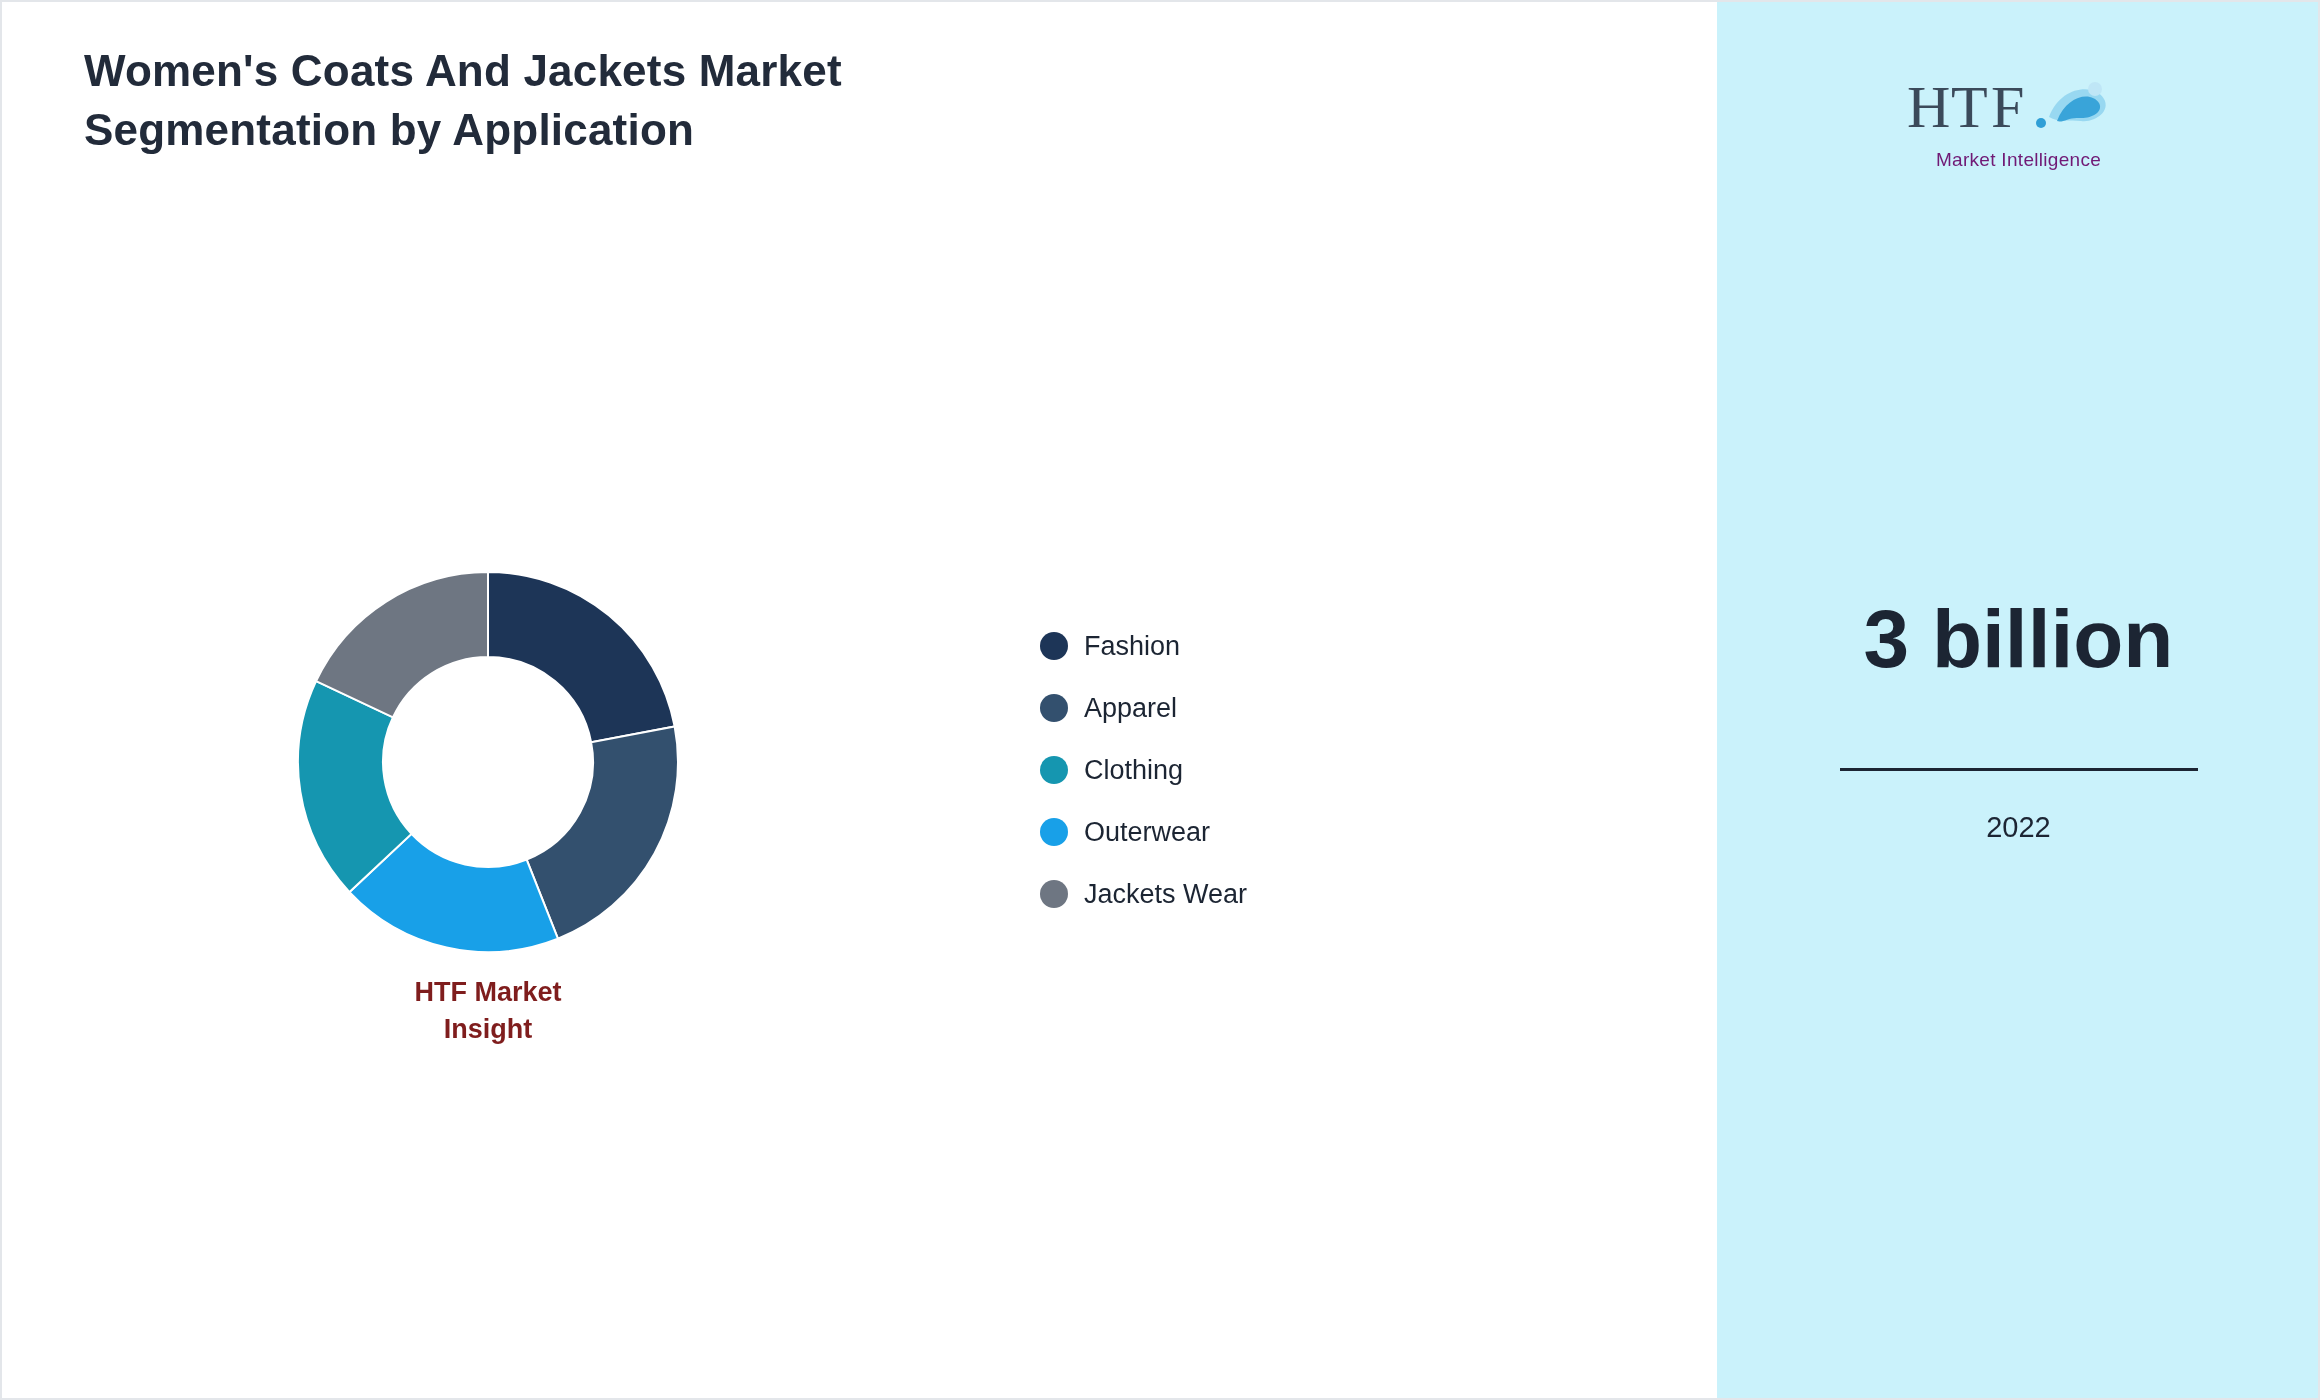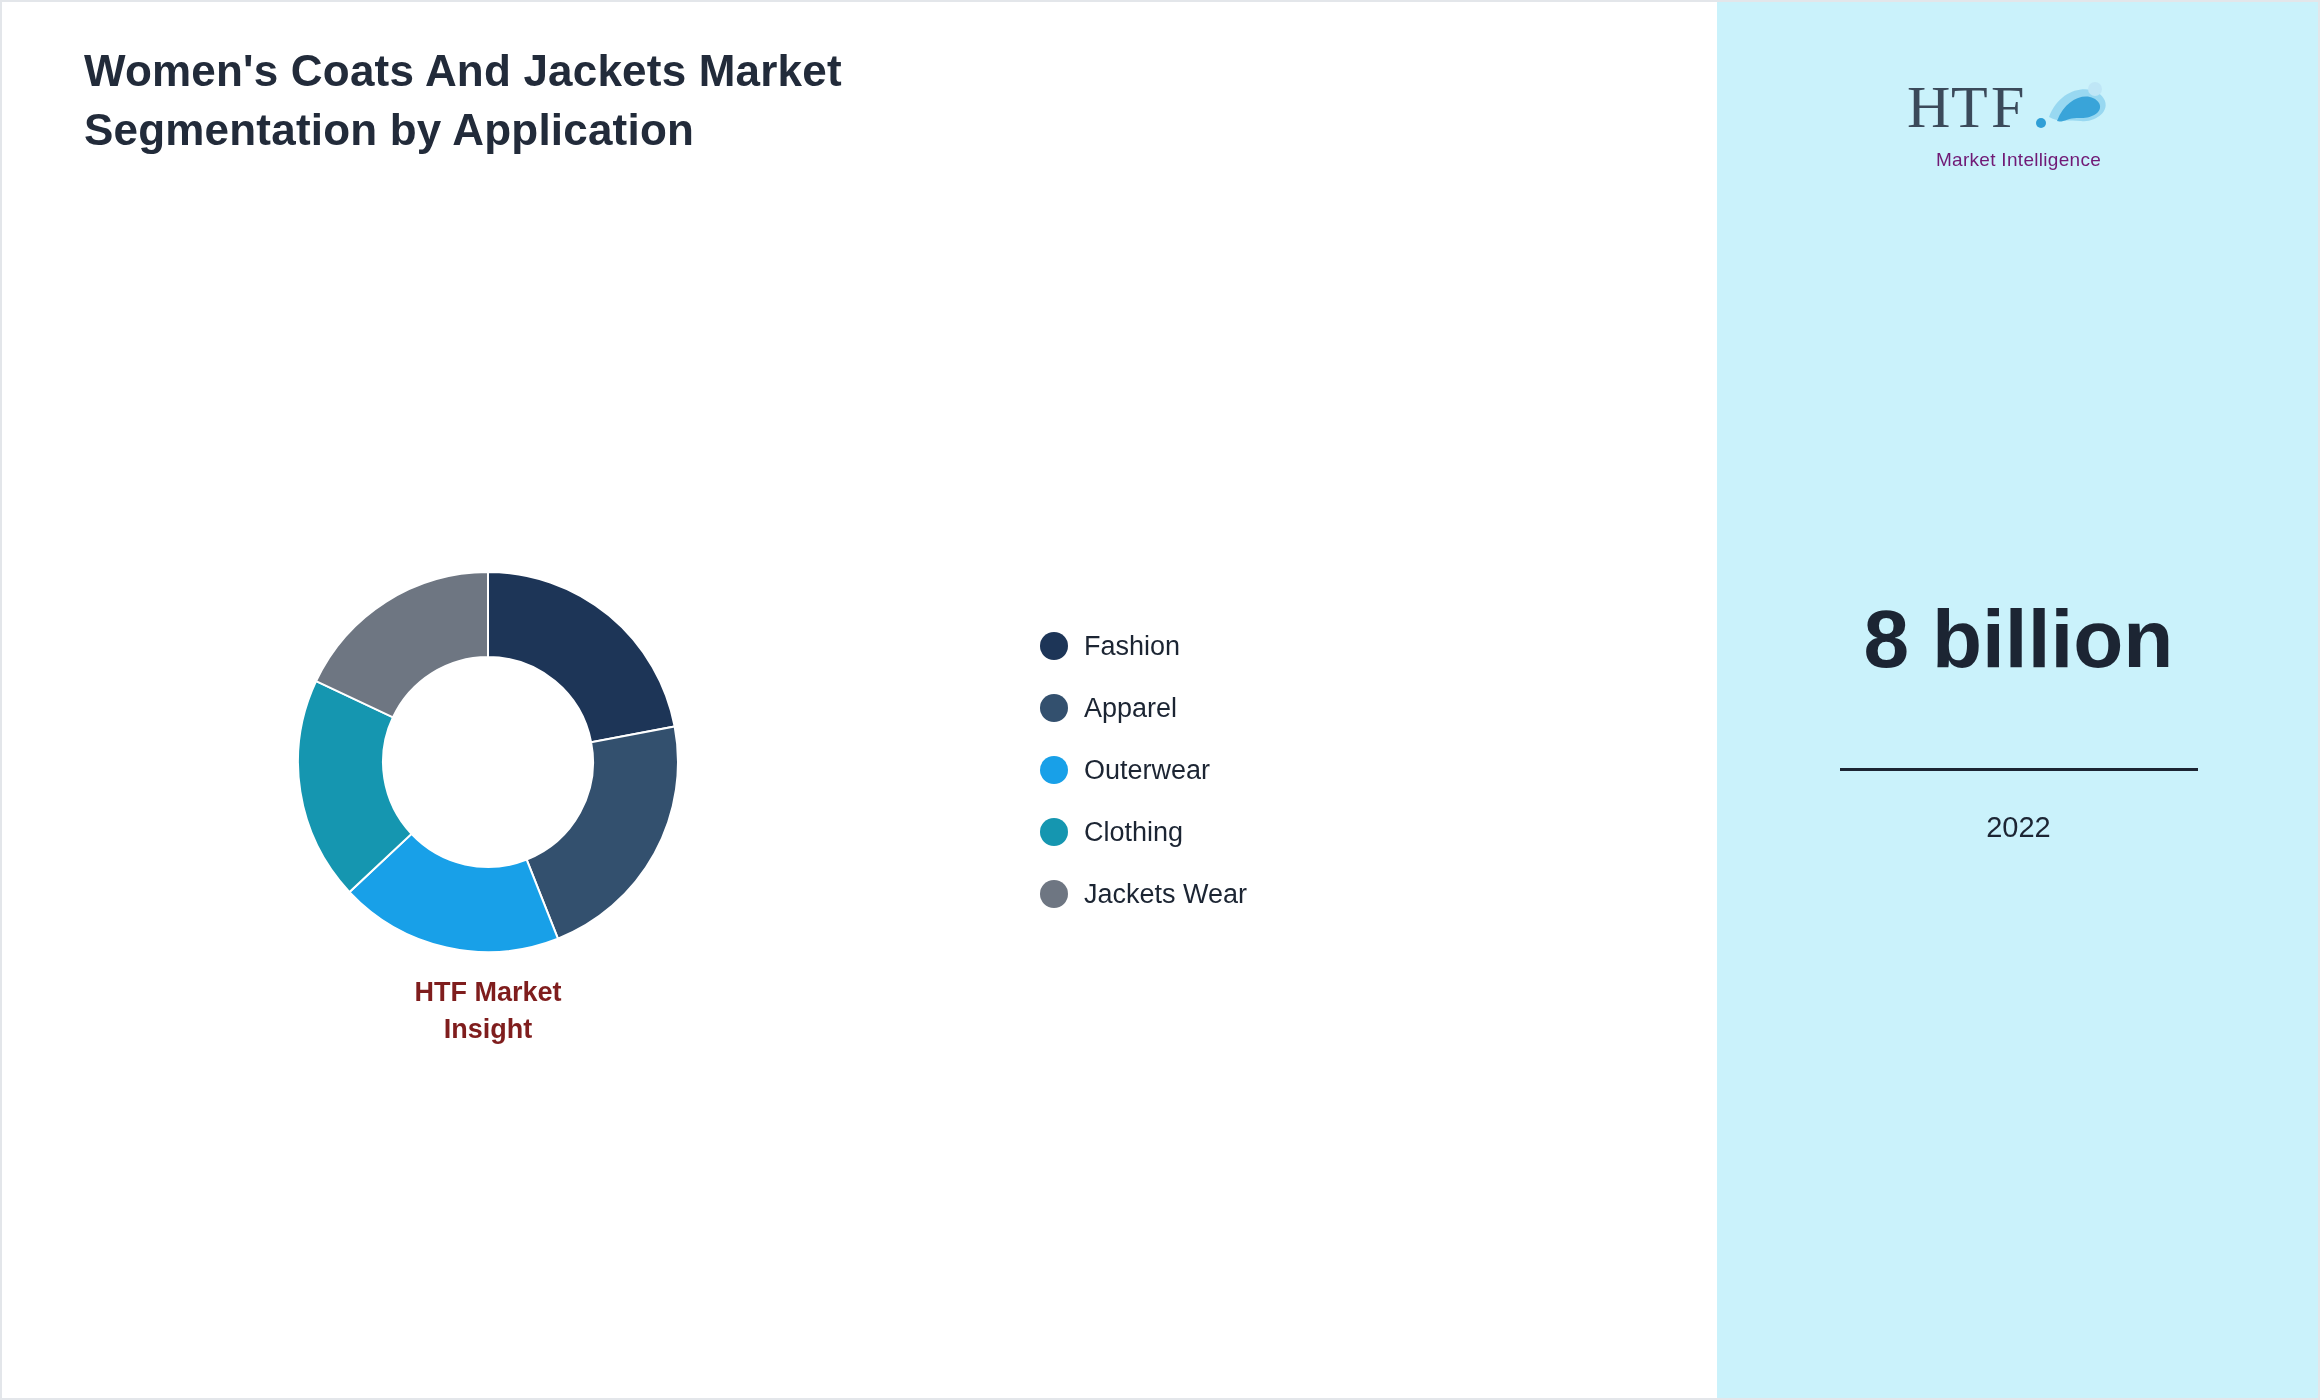--- a/index.html
+++ b/index.html
@@ -179,26 +179,26 @@
     <div class="legend" id="legend">
         <div class="legend-item">
           <span class="legend-swatch" style="background: rgb(29, 53, 87);"></span>
           <span class="legend-label">Fashion</span>
         </div>
         <div class="legend-item">
           <span class="legend-swatch" style="background: rgb(51, 80, 110);"></span>
           <span class="legend-label">Apparel</span>
         </div>
         <div class="legend-item">
+          <span class="legend-swatch" style="background: rgb(21, 150, 176);"></span>
+          <span class="legend-label">Clothing</span>
+        </div>
+        <div class="legend-item">
           <span class="legend-swatch" style="background: rgb(24, 160, 232);"></span>
           <span class="legend-label">Outerwear</span>
-        </div>
-        <div class="legend-item">
-          <span class="legend-swatch" style="background: rgb(21, 150, 176);"></span>
-          <span class="legend-label">Clothing</span>
         </div>
         <div class="legend-item">
           <span class="legend-swatch" style="background: rgb(110, 118, 130);"></span>
           <span class="legend-label">Jackets Wear</span>
         </div>
       </div>
   </div>
 
   <div class="right-panel">
 
@@ -210,21 +210,21 @@
           <text x="92" y="62" font-family="Liberation Serif, serif" font-size="60" fill="#3b4a5a">F</text>
           <circle cx="142" cy="58" r="5" fill="#2f9fd6"></circle>
           <path d="M150 52 C162 20 196 18 205 34 C212 46 196 58 182 56 C170 54 160 58 150 52 Z" fill="#8fd3ef" opacity="0.85"></path>
           <path d="M158 56 C168 30 192 26 200 38 C205 47 192 54 180 53 C170 52 164 58 158 56 Z" fill="#2f9fd6" opacity="0.9"></path>
           <circle cx="196" cy="24" r="7" fill="#bfe6f6"></circle>
         </svg>
       </div>
       <div class="logo-sub">Market Intelligence</div>
     </div>
 
-    <div class="stat-value">8 billion</div>
+    <div class="stat-value">3 billion</div>
     <div class="stat-rule"></div>
     <div class="stat-caption">
       <div>2022</div>
     </div>
   </div>
 
   <div class="border-frame"></div>
 </div>
 
 </body></html>

